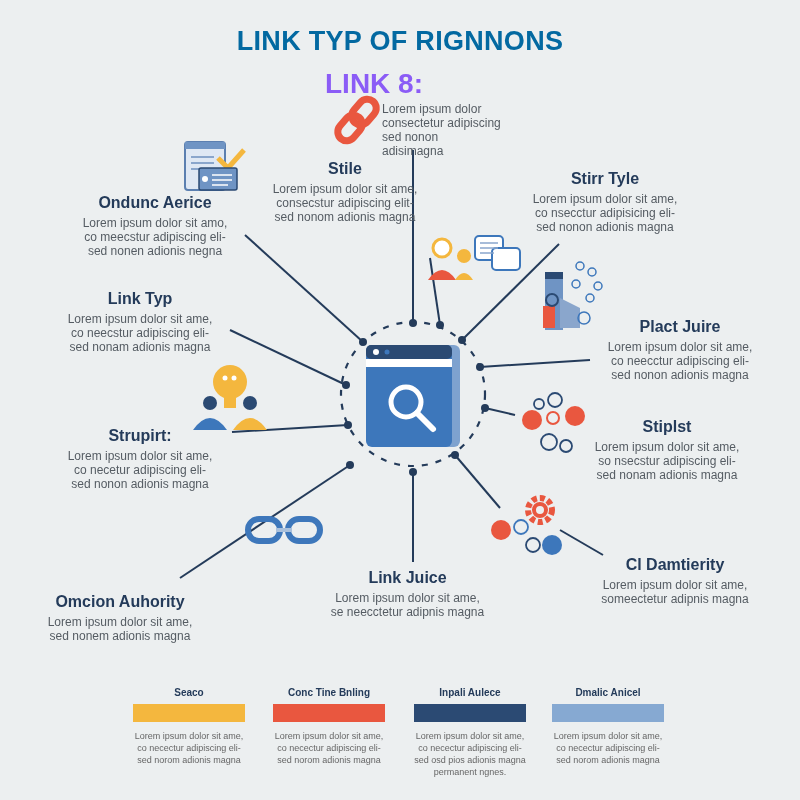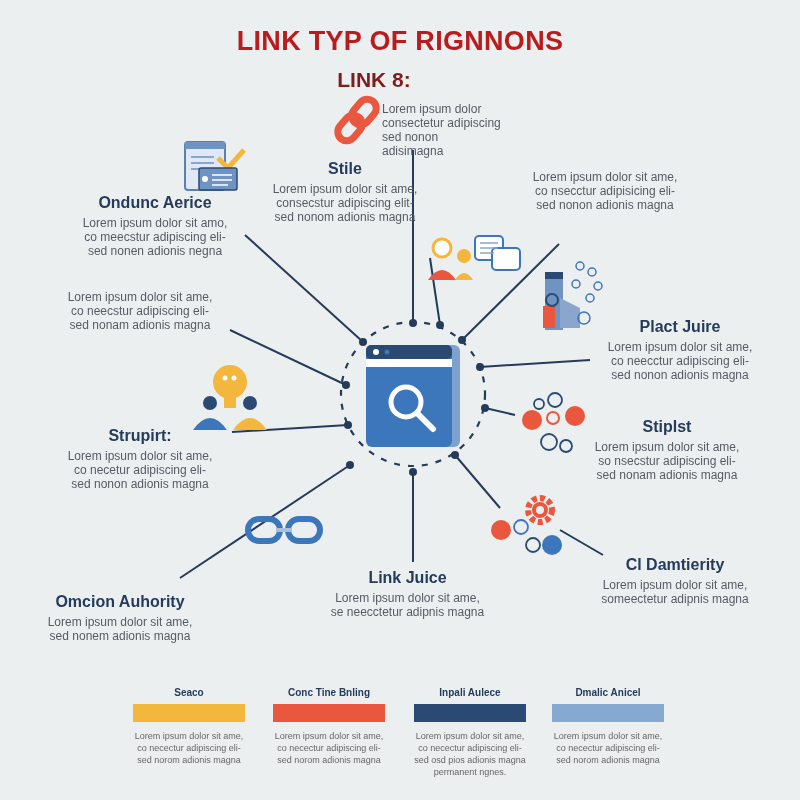--- a/index.html
+++ b/index.html
@@ -1,20 +1,20 @@
 <!DOCTYPE html>
 <html><head>
 <meta charset="utf-8">
 <style>
   * { box-sizing: border-box; margin: 0; padding: 0; }
   html, body { width: 800px; height: 800px; background: #eceff0; overflow: hidden; }
   body { position: relative; font-family: "Liberation Sans", "DejaVu Sans", sans-serif; color: #243b5a; }
   .abs { position: absolute; }
-  .title { left: 0; width: 800px; top: 26px; text-align: center; font-size: 27px; font-weight: 700; color: #b91c1c; letter-spacing: 0.3px; }
-  .subtitle { left: 0; width: 748px; top: 68px; text-align: center; font-size: 21px; font-weight: 700; color: #7f1d1d; }
+  .title { left: 0; width: 800px; top: 26px; text-align: center; font-size: 27px; font-weight: 700; color: #0369a1; letter-spacing: 0.3px; }
+  .subtitle { left: 0; width: 748px; top: 68px; text-align: center; font-size: 28px; font-weight: 700; color: #8b5cf6; }
   .node { text-align: center; }
   .node h3 { font-size: 16px; font-weight: 700; color: #243b5a; margin-bottom: 4px; }
   .node p { font-size: 12px; line-height: 14px; color: #555c63; white-space: pre-line; }
   svg.lines { position: absolute; left: 0; top: 0; }
   .legend-item { text-align: center; width: 112px; }
   .legend-item h4 { font-size: 10px; font-weight: 700; color: #243b5a; margin-bottom: 6px; }
   .legend-item .bar { height: 18px; width: 112px; margin-bottom: 8px; }
   .legend-item p { font-size: 9px; line-height: 12px; color: #666; white-space: pre-line; }
 </style>
 </head>
@@ -167,25 +167,27 @@
 co meecstur adipiscing eli-
 sed nonen adionis negna</p>
 </div>
 <div class="abs node" style="left:270px;top:160px;width:150px;">
   <h3>Stile</h3>
   <p>Lorem ipsum dolor sit ame,
 consecstur adipiscing elit-
 sed nonom adionis magna</p>
 </div>
 <div class="abs node" style="left:525px;top:170px;width:160px;">
+  <h3>Stirr Tyle</h3>
   <p>Lorem ipsum dolor sit ame,
 co nsecctur adipisicing eli-
 sed nonon adionis magna</p>
 </div>
 <div class="abs node" style="left:55px;top:290px;width:170px;">
+  <h3>Link Typ</h3>
   <p>Lorem ipsum dolor sit ame,
 co neecstur adipiscing eli-
 sed nonam adionis magna</p>
 </div>
 <div class="abs node" style="left:595px;top:318px;width:170px;">
   <h3>Plact Juire</h3>
   <p>Lorem ipsum dolor sit ame,
 co neecctur adipiscing eli-
 sed nonon adionis magna</p>
 </div>

